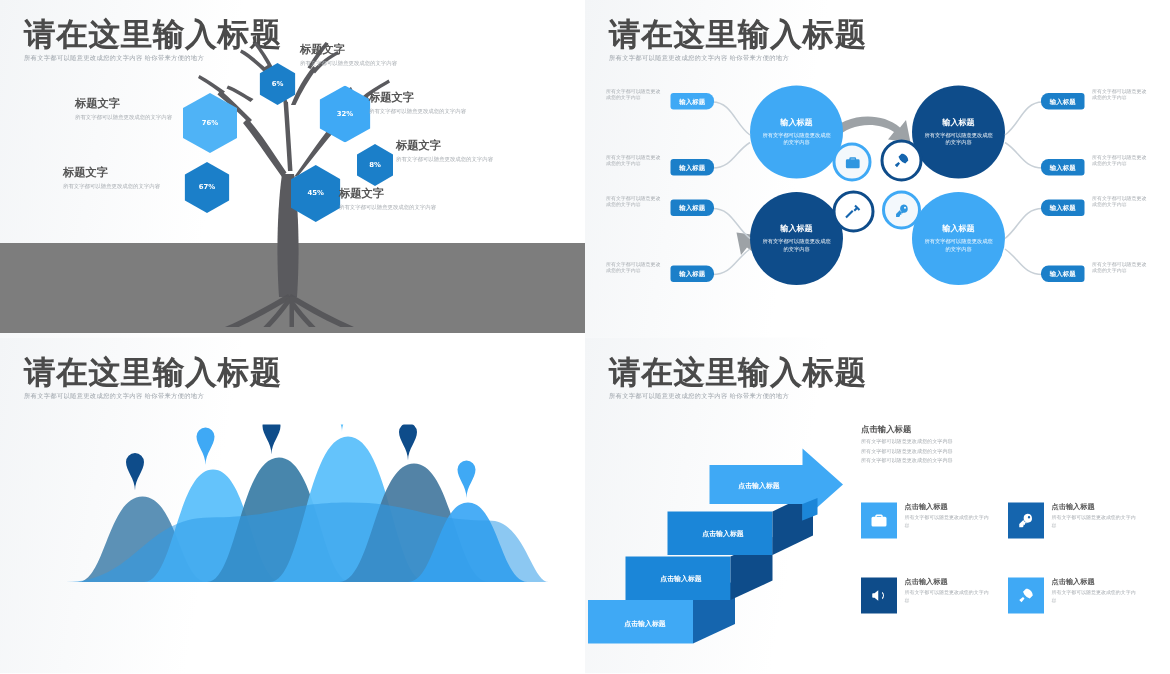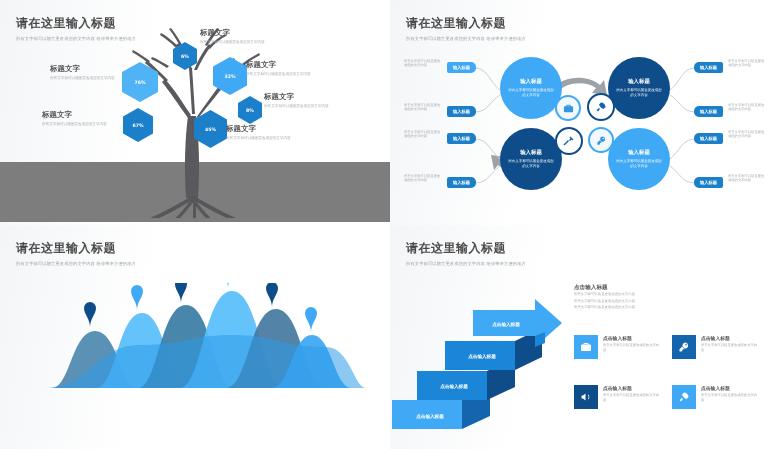--- a/index.html
+++ b/index.html
@@ -9,21 +9,21 @@
 
   
   .slide{position:absolute;overflow:hidden;background:#fff;}
   .slide.tl{left:0;top:0;width:390px;height:225px;}
   .slide.tr{left:390px;top:0;width:390px;height:225px;}
   .slide.bl{left:0;top:225px;width:390px;height:224px;}
   .slide.br{left:390px;top:225px;width:390px;height:224px;}
   .slide.tl,.slide.bl{ background:linear-gradient(100deg,#f3f5f7 0%,#ffffff 38%,#ffffff 100%); }
   .slide.tr,.slide.br{ background:linear-gradient(100deg,#f3f5f7 0%,#ffffff 38%,#ffffff 100%); }
 
-  .ttl{position:absolute;left:16px;top:14px;font-size:12px;line-height:18px;
+  .ttl{position:absolute;left:16px;top:14px;font-size:21px;line-height:18px;
        color:#4a4a4a;font-weight:700;letter-spacing:.5px;white-space:nowrap;}
   .sub{position:absolute;left:16px;top:36px;font-size:4.2px;line-height:6px;
        color:#9aa1a8;white-space:nowrap;letter-spacing:.2px;}
 
   
   .ground{position:absolute;left:0;top:162px;width:390px;height:60px;background:#7d7d7d;}
   .hex{position:absolute;display:flex;align-items:center;justify-content:center;
        color:#fff;font-size:4.6px;font-weight:700;
        clip-path:polygon(50% 0,100% 25%,100% 75%,50% 100%,0 75%,0 25%);}
   .tnode{position:absolute;}

